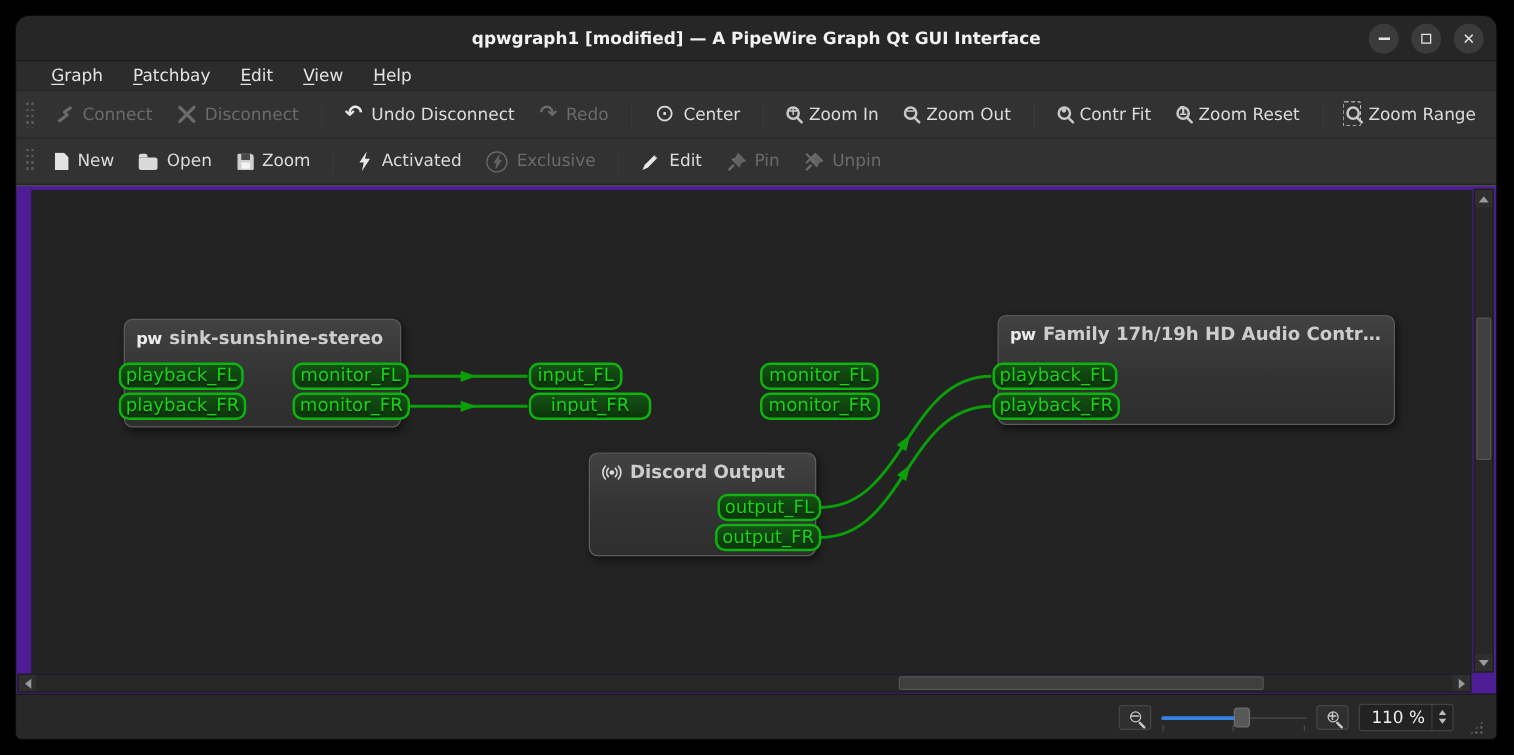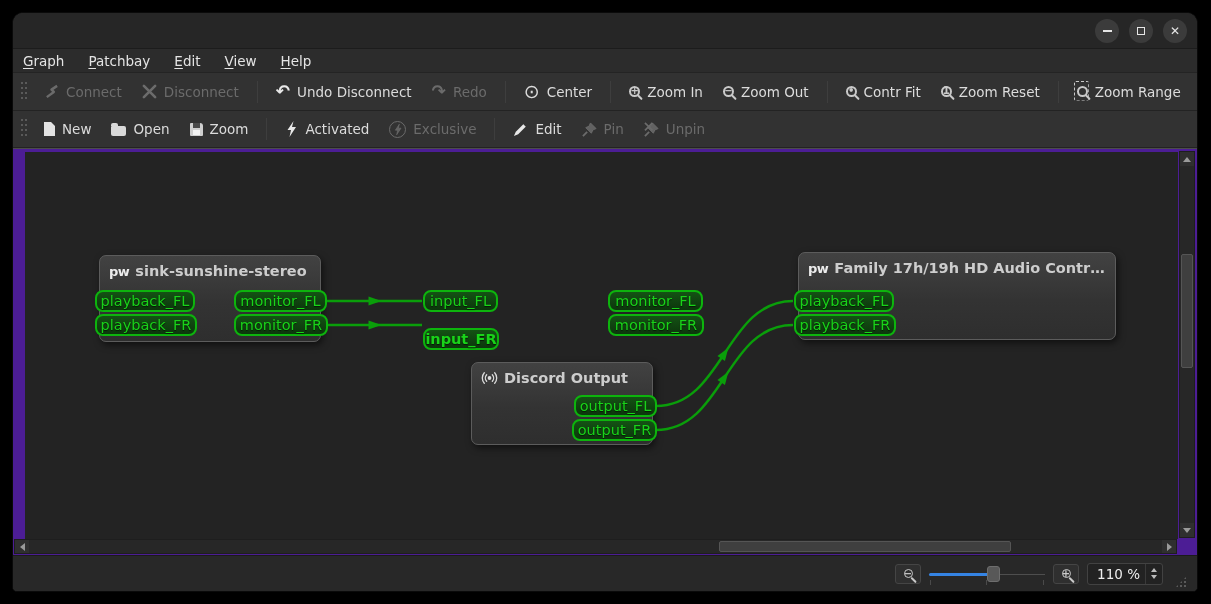--- a/index.html
+++ b/index.html
@@ -10,21 +10,21 @@
   
   .titlebar{position:relative;height:36px;background:#262626;display:flex;align-items:center;justify-content:center;
     border-bottom:1px solid #1c1c1c;}
   .titlebar .title{color:#f2f2f2;font-size:13.5px;font-weight:bold;}
   .winbtns{position:absolute;right:10px;top:6px;display:flex;gap:10px;}
   .winbtn{width:24px;height:24px;border-radius:50%;background:#3b3b3b;color:#e6e6e6;display:flex;
     align-items:center;justify-content:center;font-size:12px;line-height:1;cursor:default;}
   .winbtn .sq{width:8px;height:8px;border:1.4px solid #e6e6e6;display:block;}
   .winbtn .mini{width:9px;height:1.6px;background:#e6e6e6;display:block;}
   
-  .menubar{height:24px;background:#2c2c2c;display:flex;align-items:center;padding-left:0;gap:4px;
+  .menubar{height:24px;background:#2c2c2c;display:flex;align-items:center;padding-left:18px;gap:4px;
     border-bottom:1px solid #242424;}
   .menu-item{color:#e4e4e4;font-size:13.5px;padding:2px 10px;border-radius:3px;}
   .menu-item u{text-decoration:underline;text-underline-offset:2px;}
   
   .toolbar{height:38px;background:#323232;display:flex;align-items:center;padding:0 6px;gap:2px;
     border-bottom:1px solid #232323;}
   .toolbar2{height:37px;}
   .grip{width:6px;height:20px;margin:0 6px 0 2px;
     background-image:repeating-linear-gradient(to bottom,#5a5a5a 0 2px,transparent 2px 5px),
                      repeating-linear-gradient(to bottom,#5a5a5a 0 2px,transparent 2px 5px);
@@ -100,20 +100,21 @@
   .grip-corner{width:12px;height:12px;margin-left:4px;align-self:flex-end;margin-bottom:3px;
     background-image:radial-gradient(#5a5a5a 1px,transparent 1.2px);background-size:4px 4px;
     clip-path:polygon(100% 0,100% 100%,0 100%);}
 </style>
 </head>
 <body>
 
 <div class="window">
 
   <div class="titlebar">
+    <div class="title">qpwgraph1 [modified] — A PipeWire Graph Qt GUI Interface</div>
     <div class="winbtns">
       <div class="winbtn">
           <span class="mini"></span>
         </div>
       <div class="winbtn">
           <span class="sq"></span>
         </div>
       <div class="winbtn">
           <span>✕</span>
         </div>
@@ -270,21 +271,21 @@
           <polygon points="-6,-4.5 7,0 -6,4.5" fill="#0a9e0a" transform="translate(699.5,201.5) rotate(-56.627143270459634)"></polygon>
           <path d="M631 278 C 699 278, 700 173, 768 173" stroke="#0a9e0a" stroke-width="2.4" fill="none"></path>
           <polygon points="-6,-4.5 7,0 -6,4.5" fill="#0a9e0a" transform="translate(699.5,225.5) rotate(-56.627143270459634)"></polygon>
         </svg>
       <div class="layer">
           <div class="port" style="left: 70px; top: 138px; width: 100px;">playback_FL</div>
           <div class="port" style="left: 70px; top: 162px; width: 102px;">playback_FR</div>
           <div class="port" style="left: 209px; top: 138px; width: 93px;">monitor_FL</div>
           <div class="port" style="left: 209px; top: 162px; width: 94px;">monitor_FR</div>
           <div class="port" style="left: 398px; top: 138px; width: 75px;">input_FL</div>
-          <div class="port" style="left: 398px; top: 176px; width: 76px; font-weight: bold;">input_FR</div>
+          <div class="port" style="left: 398px; top: 162px; width: 98px;">input_FR</div>
           <div class="port" style="left: 583px; top: 138px; width: 95px;">monitor_FL</div>
           <div class="port" style="left: 583px; top: 162px; width: 96px;">monitor_FR</div>
           <div class="port" style="left: 769px; top: 138px; width: 100px;">playback_FL</div>
           <div class="port" style="left: 769px; top: 162px; width: 102px;">playback_FR</div>
           <div class="port" style="left: 549px; top: 243px; width: 83px;">output_FL</div>
           <div class="port" style="left: 547px; top: 267px; width: 85px;">output_FR</div>
         </div>
     </div>
 
     <div class="vscroll">

